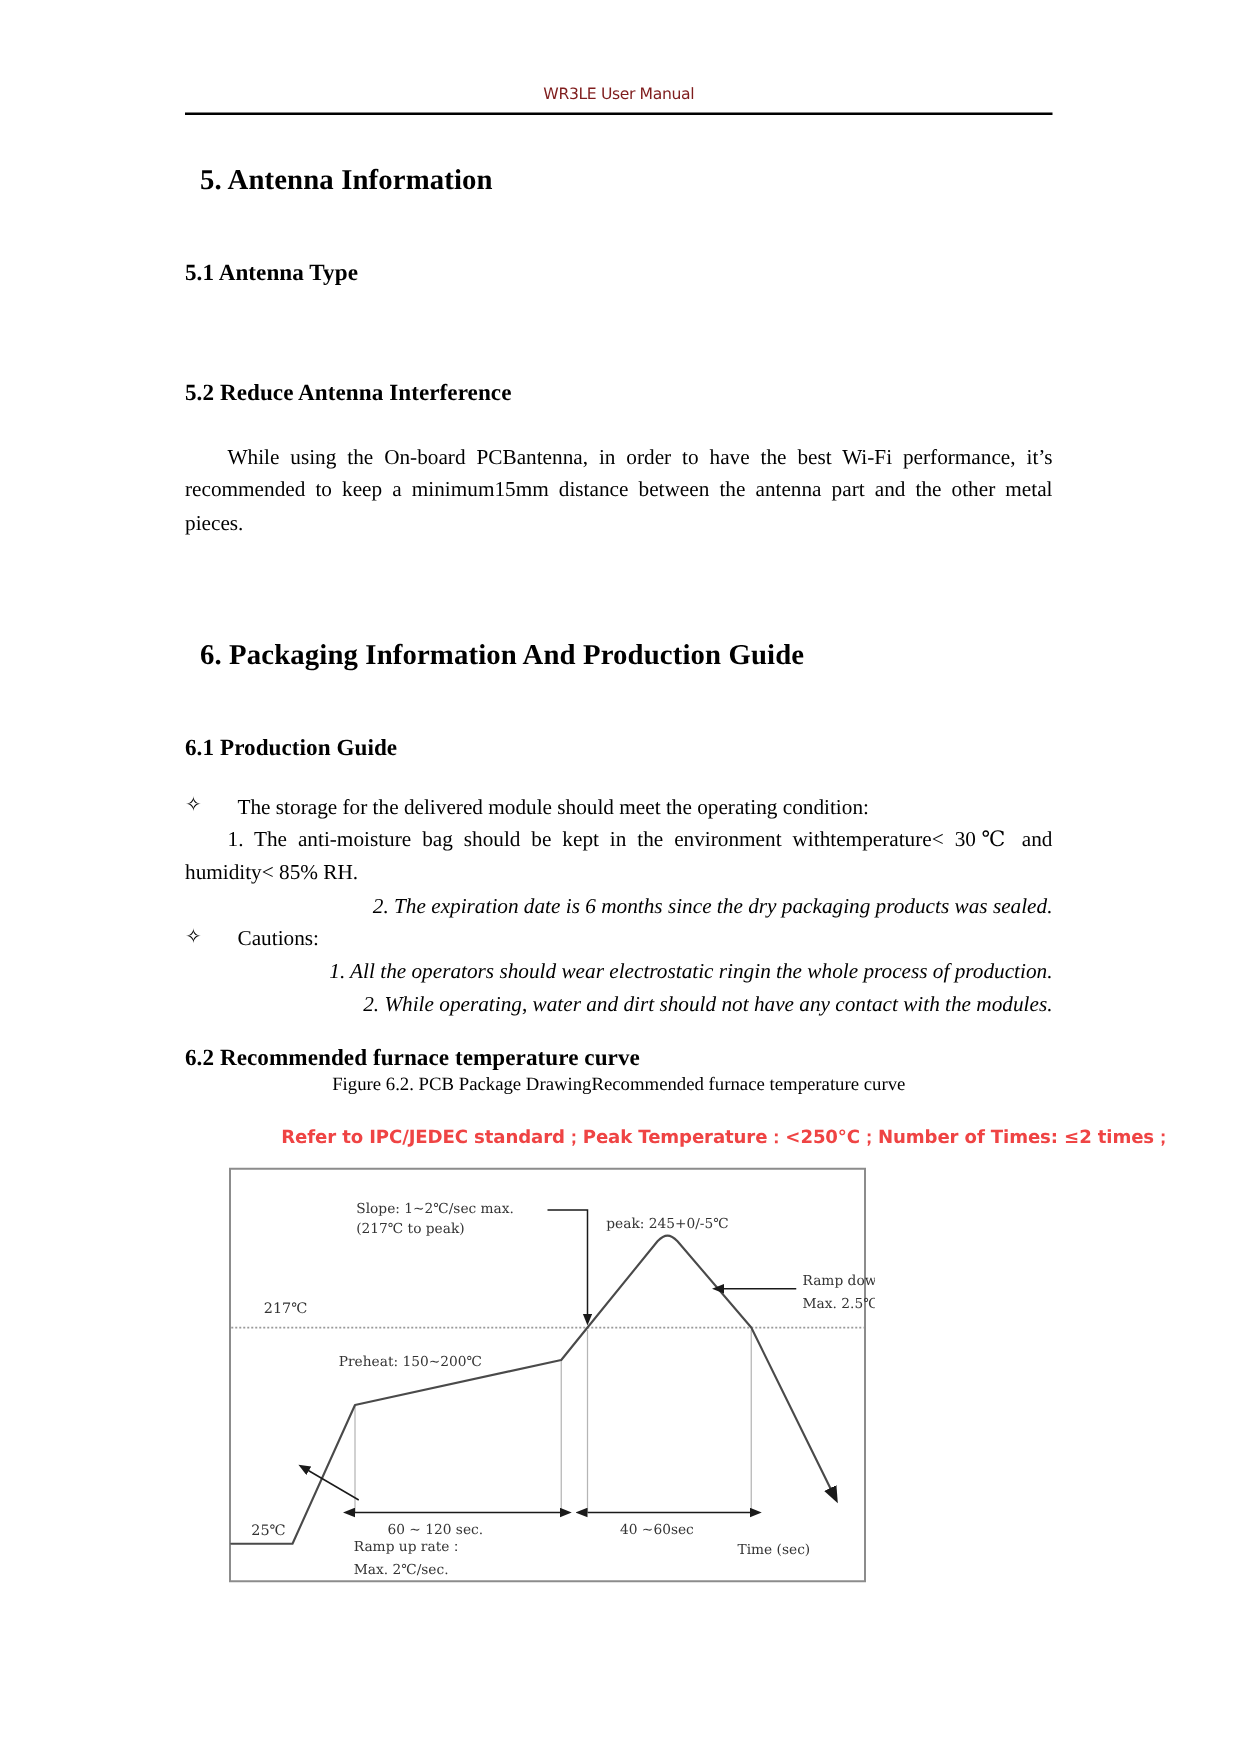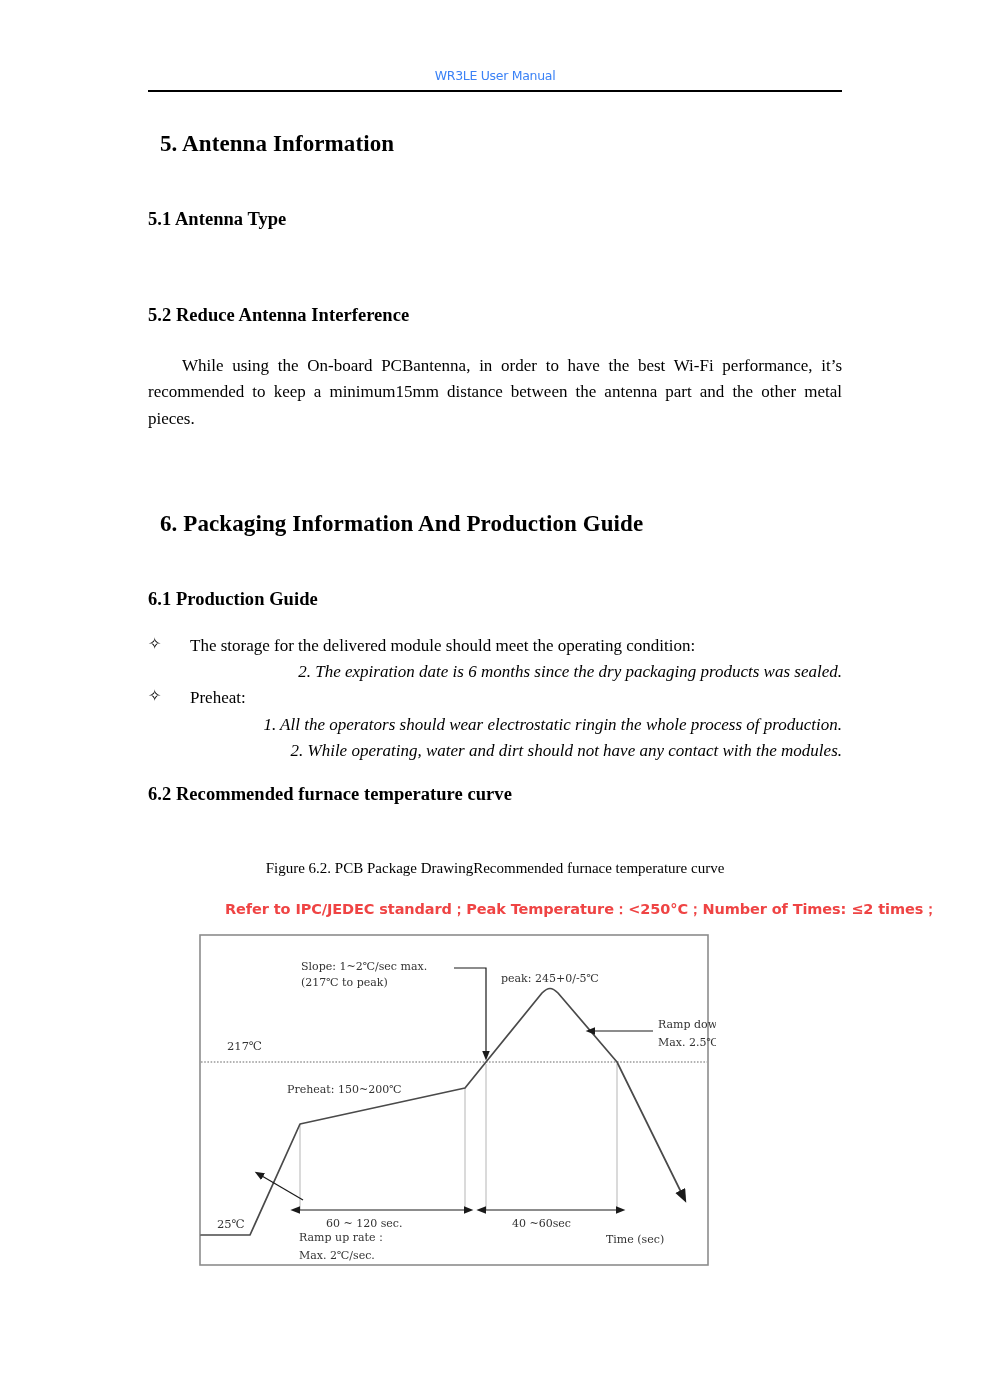--- a/index.html
+++ b/index.html
@@ -27,21 +27,21 @@
     position: absolute;
     left: 148px;
     top: 66px;
     width: 694px;
     text-align: center;
   }
   .header-text {
     font-family: "DejaVu Sans", "Liberation Sans", sans-serif;
     font-size: 12.5px;
     letter-spacing: -0.3px;
-    color: #3b82f6;
+    color: #7f1d1d;
     display: inline-block;
   }
   .header-rule {
     position: absolute;
     left: 148px;
     top: 90px;
     width: 694px;
     height: 0;
     border-top: 2.2px solid #000000;
   }
@@ -132,21 +132,21 @@
     font-family: "DejaVu Sans", "Liberation Sans", sans-serif;
     font-size: 14.5px;
     font-weight: 600;
     color: #ef4444;
     white-space: nowrap;
     letter-spacing: -0.1px;
   }
 
   .chart-wrap {
     position: absolute;
-    left: 196px;
+    left: 180px;
     top: 928px;
     width: 520px;
     height: 350px;
   }
   .chart-svg {
     display: block;
   }
 </style>
 </head>
 <body>
@@ -184,25 +184,26 @@
     <div class="sp-1"></div>
 
     <h2 class="subsec">6.1 Production Guide</h2>
 
     <div class="sp-7"></div>
 
     <div class="bullet-row">
       <span class="bullet-glyph">✧</span>
       <span>The storage for the delivered module should meet the operating condition:</span>
     </div>
+    <div class="numbered">1. The anti-moisture bag should be kept in the environment withtemperature&lt; 30℃ and humidity&lt; 85% RH.</div>
     <div class="numbered nojust">2. The expiration date is 6 months since the dry packaging products was sealed.</div>
 
     <div class="bullet-row">
       <span class="bullet-glyph">✧</span>
-      <span>Preheat:</span>
+      <span>Cautions:</span>
     </div>
     <div class="numbered nojust">1. All the operators should wear electrostatic ringin the whole process of production.</div>
     <div class="numbered nojust">2. While operating, water and dirt should not have any contact with the modules.</div>
 
     <div class="sp-5"></div>
 
     <h2 class="subsec">6.2 Recommended furnace temperature curve</h2>
 
   </div>
 

